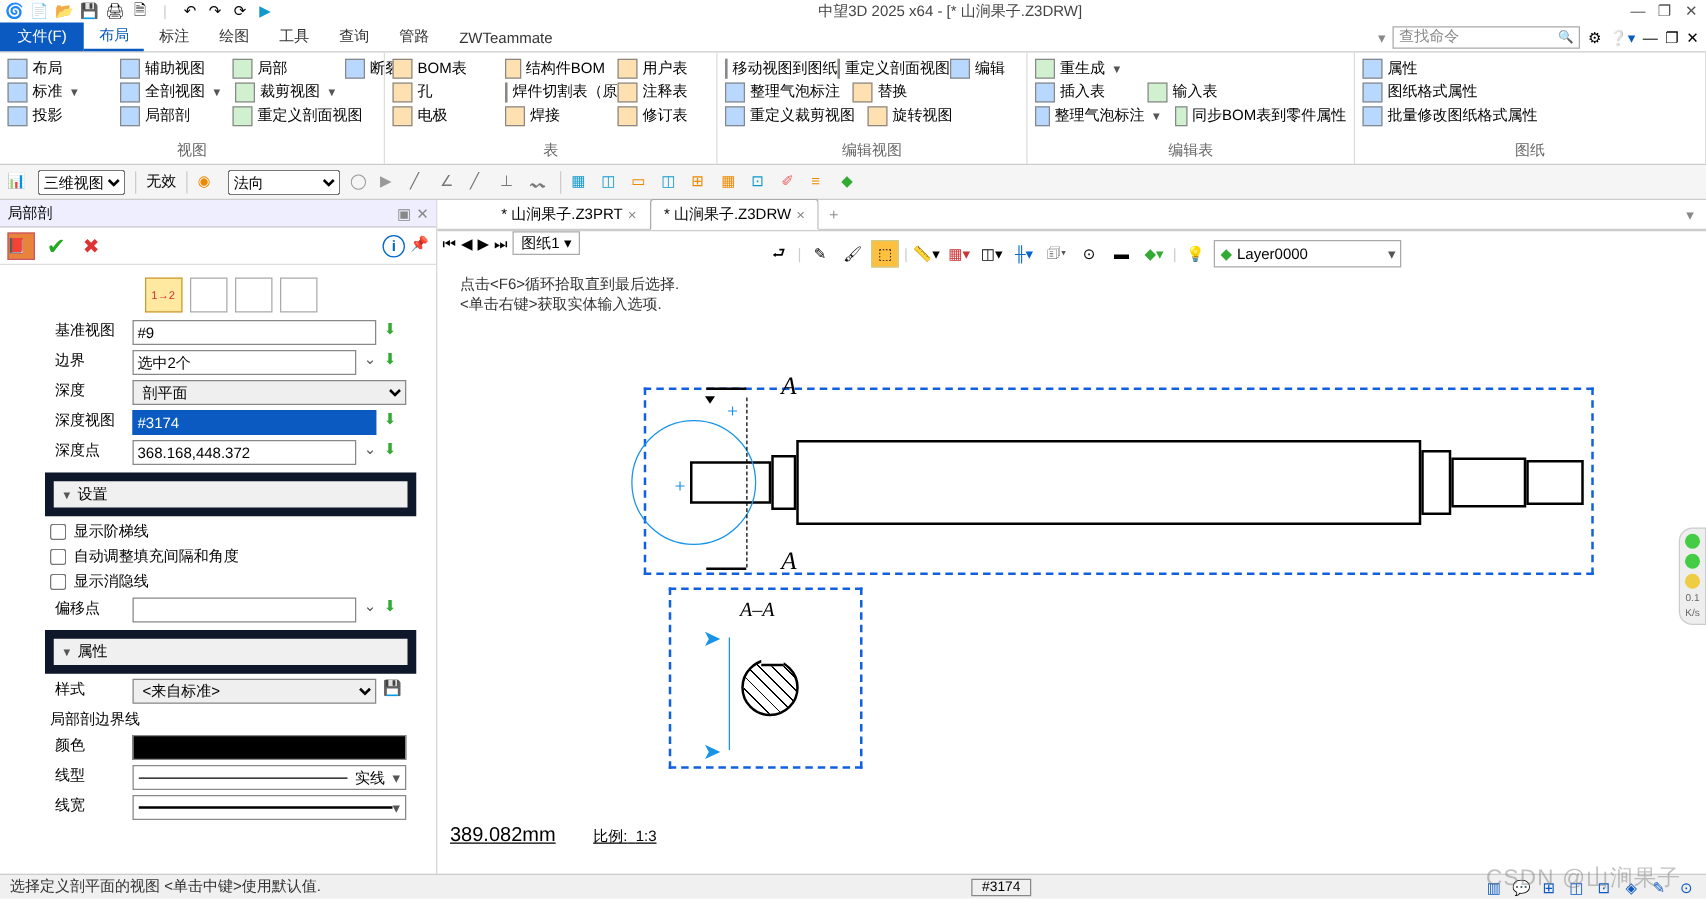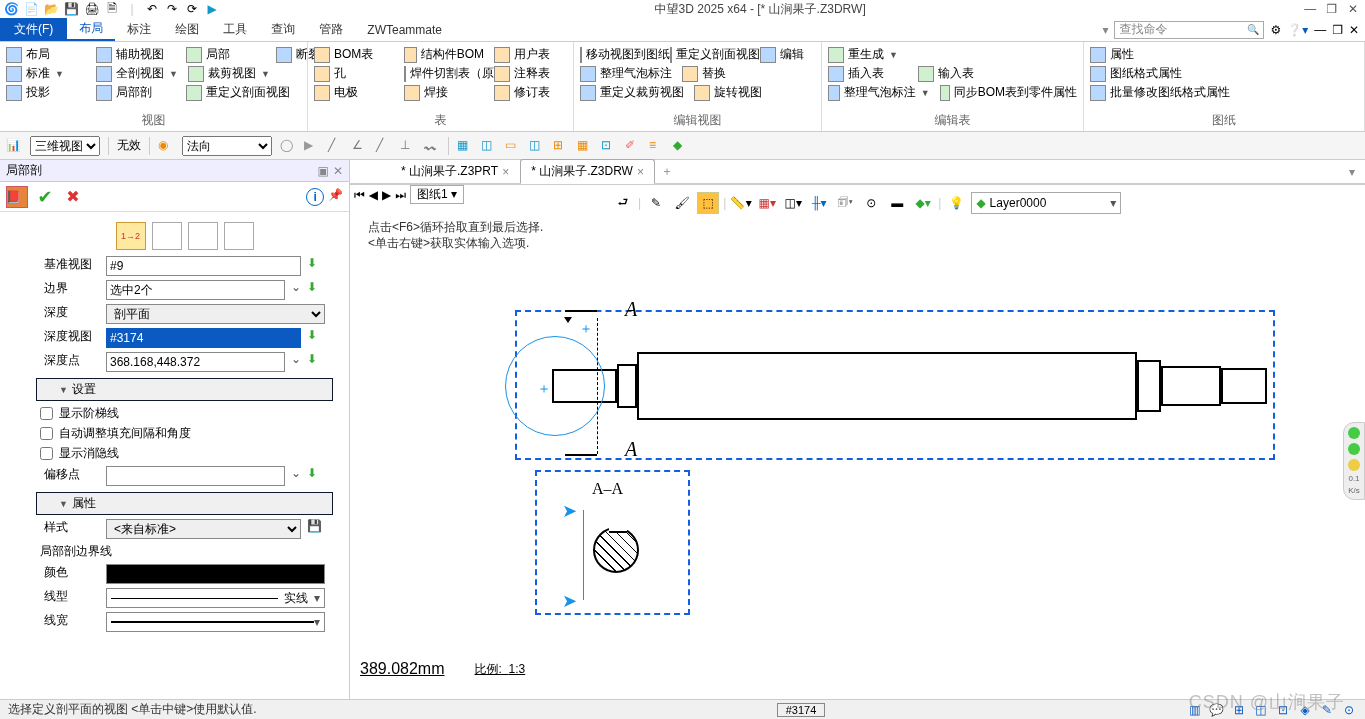--- a/index.html
+++ b/index.html
@@ -43,21 +43,21 @@
   .left-panel .btns .r { margin-left: auto; display: flex; gap: 4px; }
   .left-panel .body { flex: 1; overflow-y: auto; padding: 4px 20px 4px 40px; }
   .opt-icons { display: flex; gap: 6px; justify-content: center; margin: 6px 0; }
   .opt-icons .opt { width: 30px; height: 28px; border: 1px solid #aaa; }
   .opt-icons .opt.sel { background: #ffe8a0; border-color: #cc9933; }
   .form-row { display: flex; align-items: flex-start; gap: 6px; margin: 4px 4px; }
   .form-row label { width: 56px; flex-shrink: 0; }
   .form-row input, .form-row select { flex: 1; height: 20px; border: 1px solid #888; padding: 0 3px; font-size: 12px; }
   .form-row .highlight { background: #0a5ac2; color: #fff; border: 1px solid #0a5ac2; }
   .form-row .pick { width: 18px; height: 18px; }
-  .section-hdr { background: #f0f0f0; border: 1px solid #0f172a; padding: 2px 22px; margin: 6px -4px 4px -4px; display:flex;align-items:center;gap:4px;}
+  .section-hdr { background: #f0f0f0; border: 7px solid #0f172a; padding: 2px 6px; margin: 6px -4px 4px -4px; display:flex;align-items:center;gap:4px;}
   .section-hdr::before { content: "▼"; font-size: 9px; color: #555; }
   .chk { display: flex; align-items: center; gap: 6px; margin: 3px 0; }
   .chk input { width: 13px; height: 13px; }
   .canvas { flex: 1; position: relative; background: #fff; }
   .tabs { height: 24px; display: flex; align-items: center; border-bottom: 1px solid #ccc; padding-left: 40px; }
   .tabs .tab { padding: 3px 10px; border: 1px solid transparent; display: flex; align-items: center; gap: 4px; }
   .tabs .tab.active { border: 1px solid #aaa; border-bottom-color: #fff; background: #fff; border-radius: 3px 3px 0 0; }
   .tabs .tab .x { color: #888; cursor: pointer; }
   .tabs .plus { margin-left: 6px; color: #888; }
   .view-toolbar { position: absolute; top: 30px; left: 260px; display: flex; gap: 4px; align-items: center; background: #fff; padding: 2px; }
@@ -66,21 +66,21 @@
   .hint { position: absolute; top: 60px; left: 18px; color: #333; font-size: 12px; line-height: 1.3; }
   .drawing-main { position: absolute; top: 150px; left: 165px; width: 760px; height: 150px; border: 2px dashed #1060e0; }
   .shaft { position: absolute; top: 32px; left: 5px; right: 5px; height: 85px; }
   .shaft-seg { position: absolute; border: 2px solid #000; background: #fff; }
   .section-line { position: absolute; border-left: 1.5px dashed #000; }
   .arrow-a { position: absolute; font-size: 20px; font-style: italic; font-family: serif; }
   .circle-sel { position: absolute; width: 100px; height: 100px; border: 1.5px solid #1793e8; border-radius: 50%; }
   .cross { position: absolute; color: #1793e8; font-size: 14px; }
   .drawing-sec { position: absolute; top: 310px; left: 185px; width: 155px; height: 145px; border: 2px dashed #1060e0; }
   .sec-circle { position: absolute; top: 55px; left: 56px; width: 46px; height: 46px; border: 2px solid #000; border-radius: 50%; background: repeating-linear-gradient(45deg, #000 0, #000 1px, transparent 1px, transparent 7px); }
-  .sec-label { position: absolute; top: 8px; left: 55px; font-family: serif; font-size: 16px; text-align: right; }
+  .sec-label { position: absolute; top: 8px; left: 55px; font-style: italic; font-family: serif; font-size: 16px; text-align: right; }
   .sec-arrow { position: absolute; color: #1793e8; font-size: 18px; }
   .status-info { position: absolute; bottom: 22px; left: 0; width: 100%; height: 20px; display: flex; align-items: center; padding: 0 10px; gap: 30px; font-size: 14px; text-decoration: underline; }
   .sheet-bar { height: 20px; border-top: 1px solid #ccc; display: flex; align-items: center; padding-left: 4px; gap: 4px; font-size: 11px; }
   .sheet-bar .nav { display: flex; gap: 4px; }
   .sheet-bar .sheet { border: 1px solid #aaa; padding: 0 6px; background: #fff; }
   .status-bar { position: absolute; bottom: 0; left: 0; right: 0; height: 20px; background: #f0f0f0; border-top: 1px solid #ccc; display: flex; align-items: center; padding: 0 8px; }
   .status-bar .msg { color: #333; }
   .status-bar .mid { margin-left: 520px; border: 1px solid #888; padding: 0 8px; font-size: 11px; }
   .status-bar .right-icons { margin-left: auto; display: flex; gap: 6px; }
   .status-bar .right-icons span { width: 16px; height: 16px; display: inline-flex; align-items: center; justify-content: center; color: #0a5ac2; }

